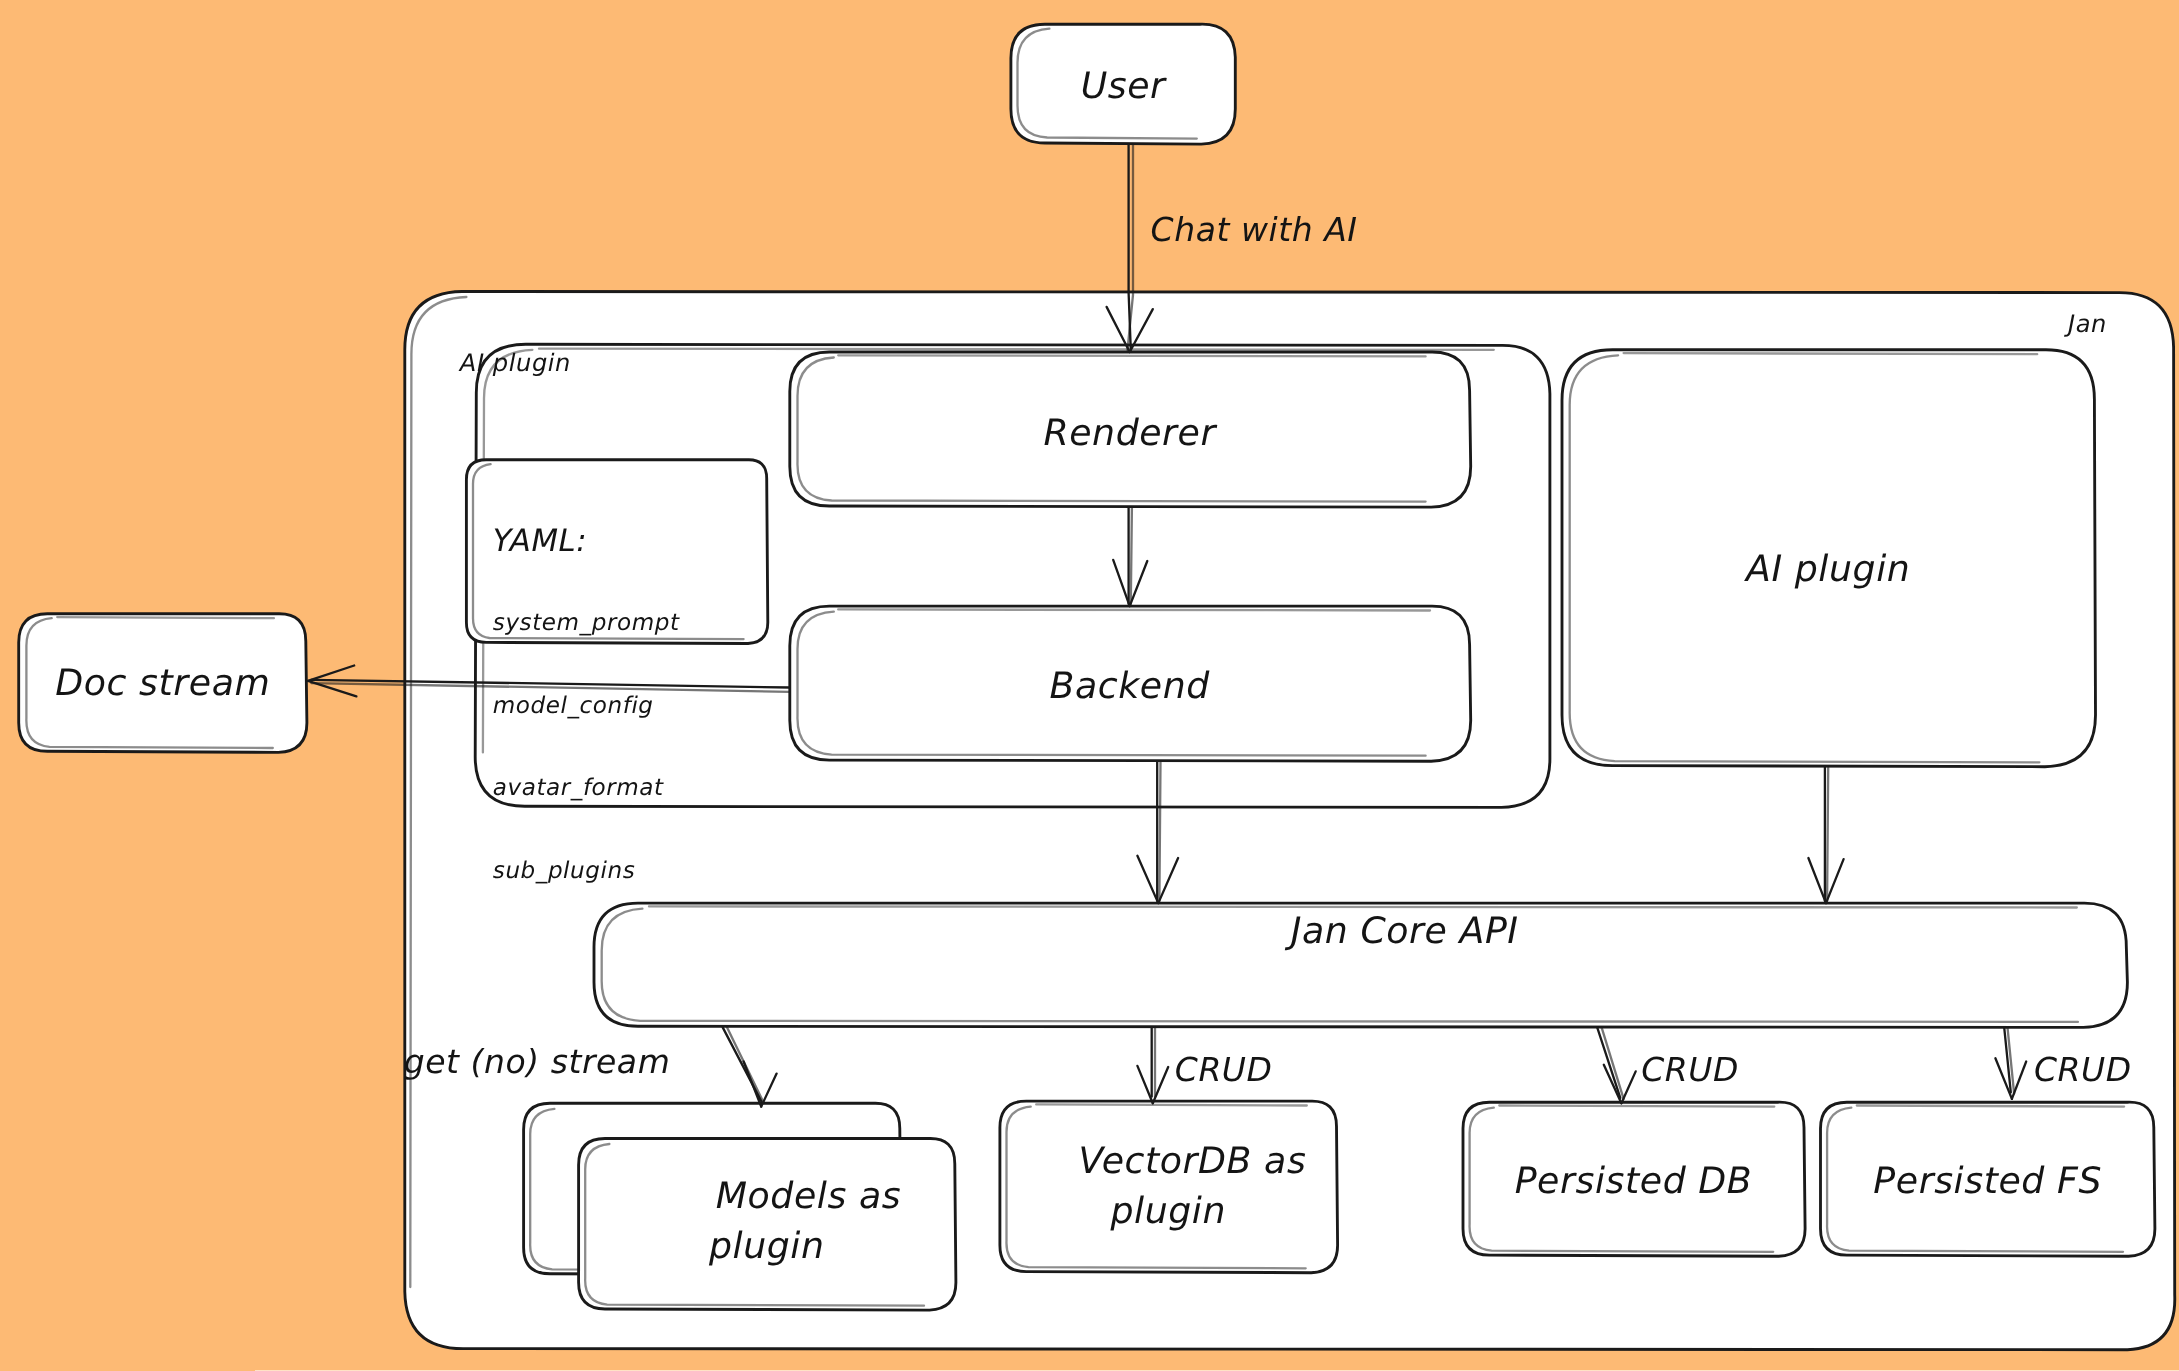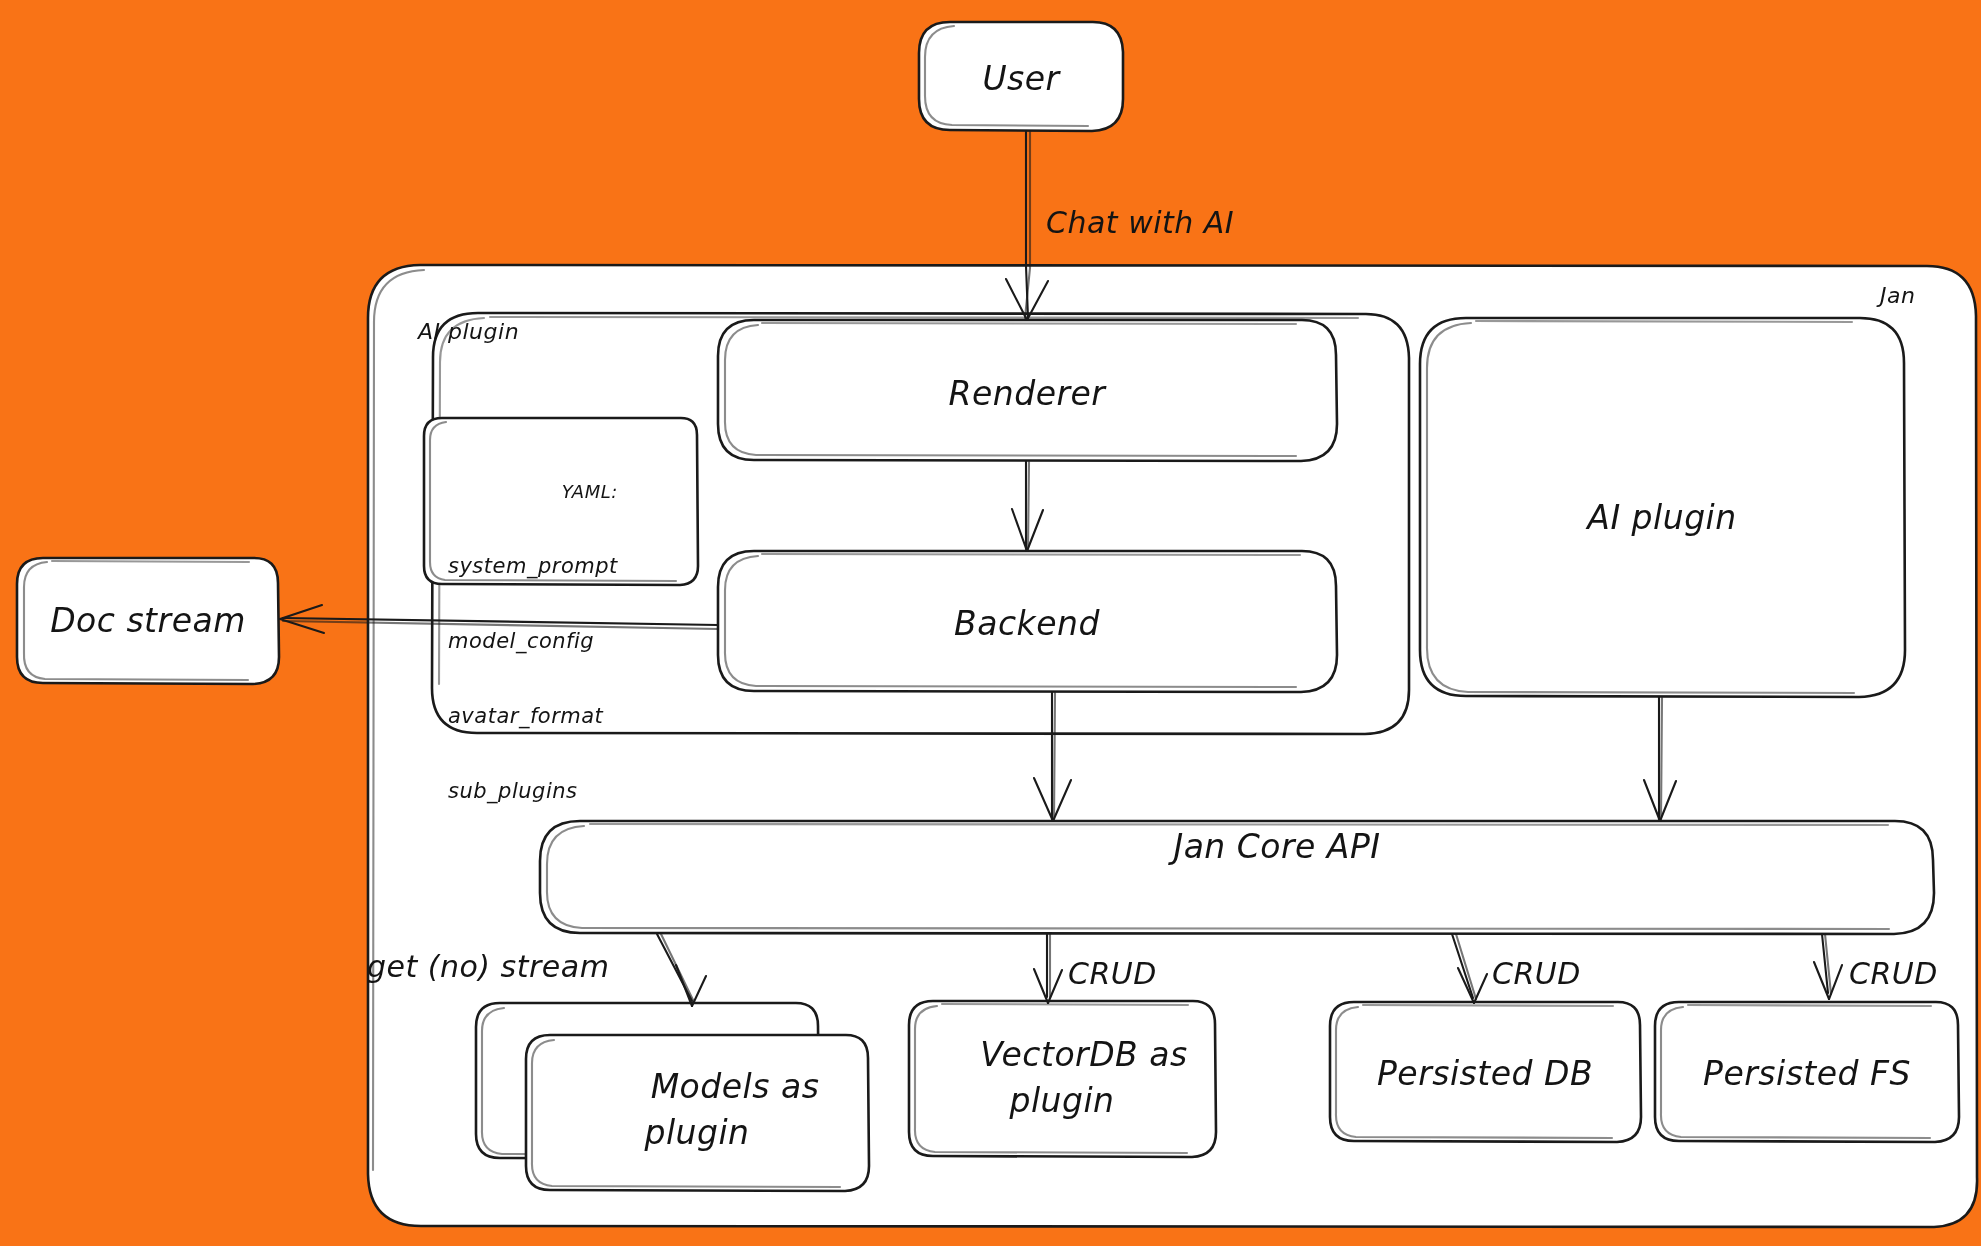--- a/index.html
+++ b/index.html
@@ -4,21 +4,21 @@
 <style>
   html, body {
     margin: 0;
     padding: 0;
     background: #ffffff;
   }
   #canvas {
     position: relative;
     width: 1981px;
     height: 1246px;
-    background: #f97316;
+    background: #fdba74;
     font-family: "DejaVu Sans", sans-serif;
     overflow: hidden;
   }
   svg.layer {
     position: absolute;
     top: 0;
     left: 0;
     width: 1981px;
     height: 1246px;
   }
@@ -60,22 +60,21 @@
   .edge-label {
     font-size: 30px;
     transform: translate(0, -50%);
   }
   .yaml-label {
     font-size: 21px;
     line-height: 25px;
     transform: translate(0, 0);
   }
   .yaml-head {
-    font-size: 18px;
-    text-align: right;
+    font-size: 28px;
   }
 </style>
 </head>
 <body>
 
 <div id="canvas">
 
   <svg class="layer" viewBox="0 0 1981 1246">
 
     <g>
@@ -370,21 +369,21 @@
 
   <div class="lbl node-label" style="left:1485px; top:1073px;">Persisted DB</div>
 
   <div class="lbl node-label" style="left:1807px; top:1073px;">Persisted FS</div>
 
   <div class="lbl group-label" style="left:1880px; top:295px;">Jan</div>
 
   <div class="lbl group-label" style="left:418px; top:331px;">AI plugin</div>
 
 
-  <div class="lbl edge-label" style="left:1046px; top:222px;">Chat with AI</div>
+  <div class="lbl edge-label" style="left:1046px; top:210px;">Chat with AI</div>
 
   <div class="lbl edge-label" style="left:367px; top:966px;">get (no) stream</div>
 
   <div class="lbl edge-label" style="left:1068px; top:973px;">CRUD</div>
 
   <div class="lbl edge-label" style="left:1492px; top:973px;">CRUD</div>
 
   <div class="lbl edge-label" style="left:1849px; top:973px;">CRUD</div>
 
   <div class="lbl yaml-label" style="left:448px; top:429px;">

